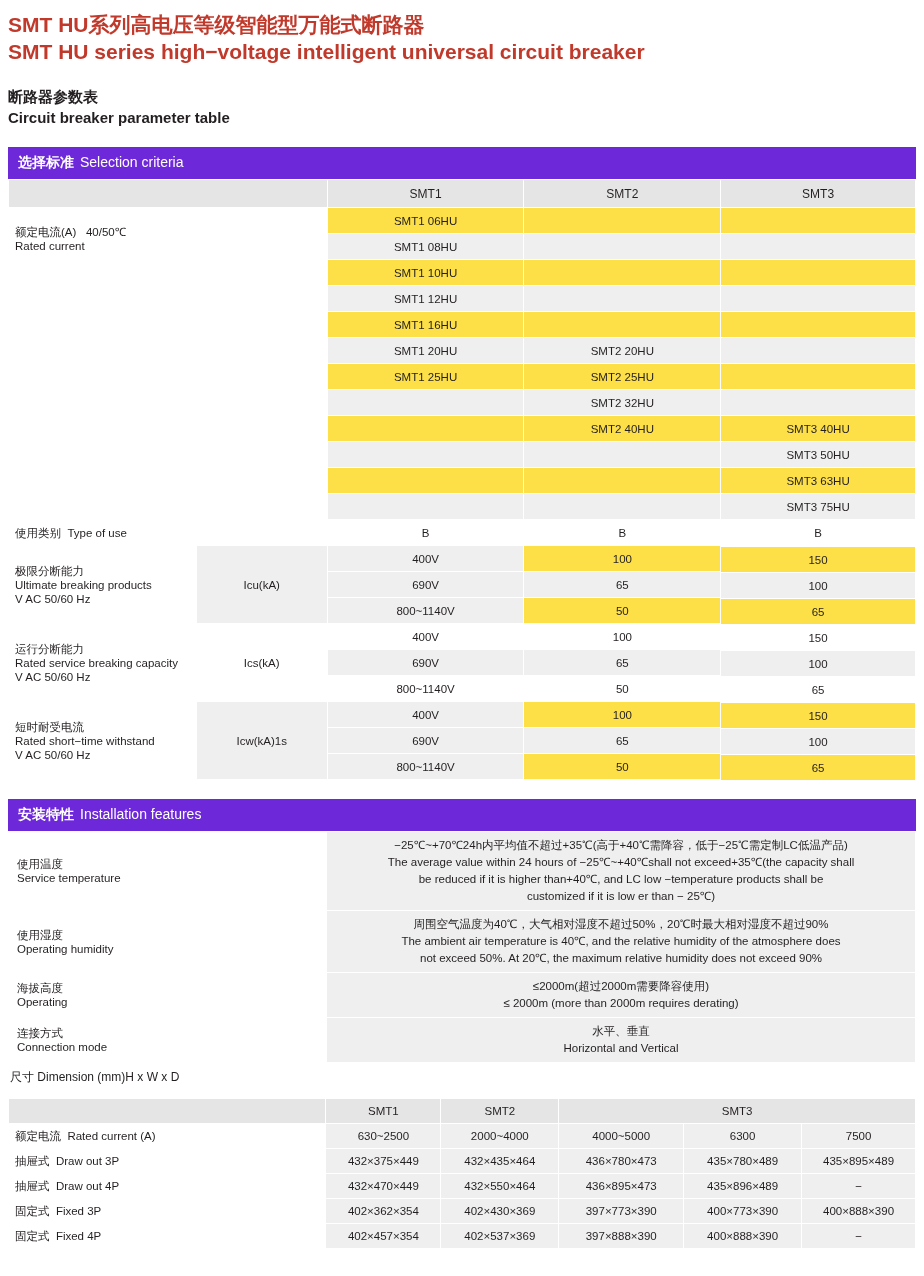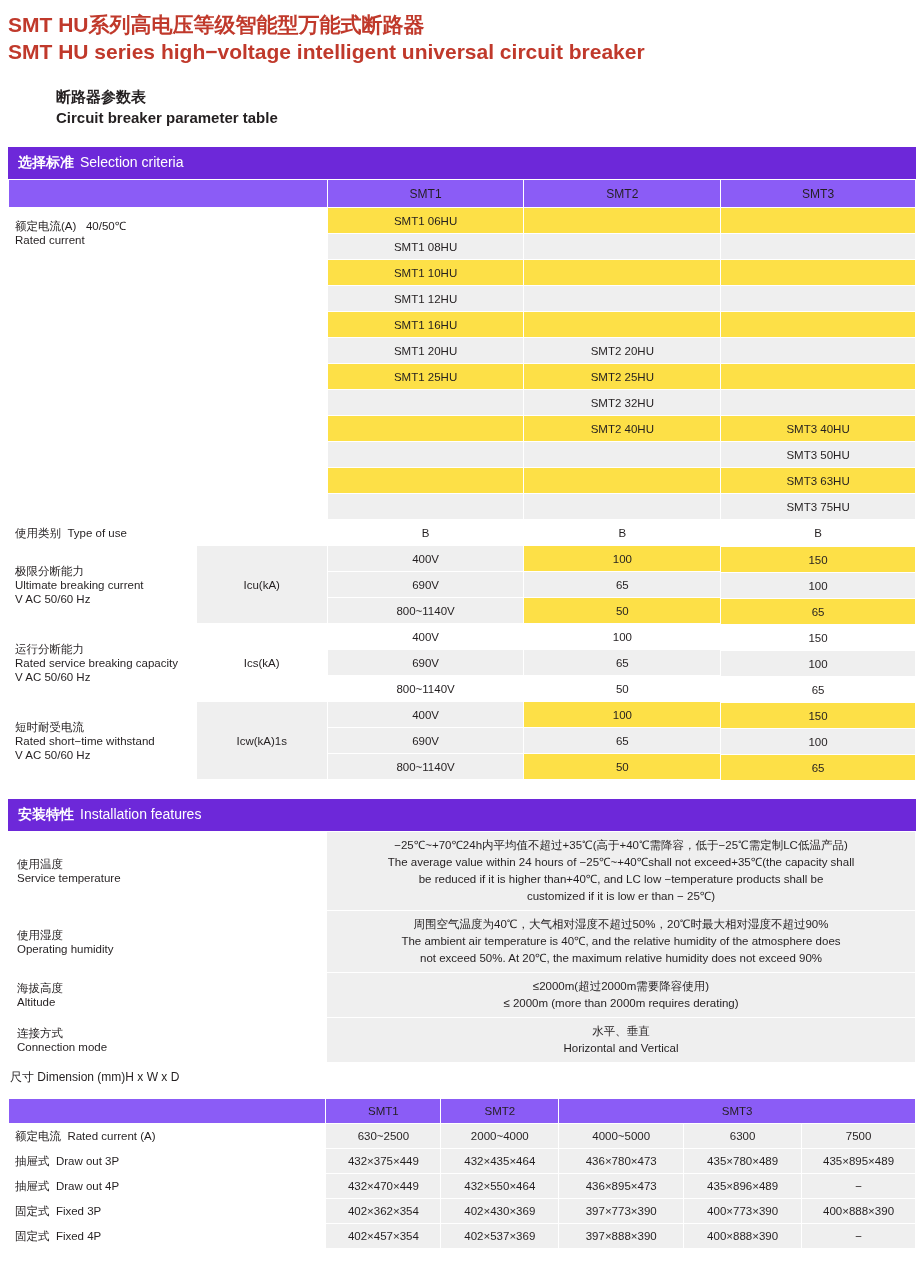--- a/index.html
+++ b/index.html
@@ -10,21 +10,21 @@
     font-family: "Liberation Sans", sans-serif;
     color: #231f20;
   }
   .page { width: 924px; height: 1276px; position: relative; padding: 0 8px; }
 
   
   .main-title { color: #c0392b; font-weight: bold; letter-spacing: 0px; }
   .main-title .l1 { font-size: 21px; line-height: 26px; padding-top: 12px; }
   .main-title .l2 { font-size: 21px; line-height: 27px; }
 
-  .sub-title { margin-top: 22px; font-weight: bold; color: #231f20; margin-left: 48px; }
+  .sub-title { margin-top: 22px; font-weight: bold; color: #231f20; }
   .sub-title .l1 { font-size: 15px; line-height: 20px; }
   .sub-title .l2 { font-size: 15px; line-height: 22px; }
 
   
   .section-bar {
     background: #6d28d9;
     color: #ffffff;
     font-size: 14px;
     font-weight: bold;
     padding: 7px 10px;
@@ -37,21 +37,21 @@
   td, th { border: 1px solid #ffffff; padding: 0; }
 
   .t1 td { height: 26px; text-align: center; vertical-align: middle; }
   .t1 .lbl {
     text-align: left; padding-left: 6px; background: #ffffff;
     line-height: 14px;
   }
   .zebra-a { background: #fde047; }
   .zebra-b { background: #efefef; }
 
-  .hdr-row td { background: #8b5cf6; font-size: 12px; height: 28px; }
+  .hdr-row td { background: #e5e5e5; font-size: 12px; height: 28px; }
   .blank-cell { background: #ffffff; }
   .cellwhite { background: #ffffff; }
 
   .two-line { line-height: 13px; }
 
   
   .t2 td { vertical-align: middle; padding: 5px 8px; }
   .t2 .lbl { text-align: left; line-height: 14px; width: 318px; }
   .t2 .val { text-align: center; line-height: 17px; }
 
@@ -89,21 +89,21 @@
     </colgroup>
     <tbody>
       <tr class="hdr-row">
         <td class="blank-cell" colspan="2"></td>
         <td>SMT1</td>
         <td>SMT2</td>
         <td>SMT3</td>
       </tr>
 
       <tr>
-        <td class="lbl" colspan="2" rowspan="12" style="vertical-align:top;padding-top:11px">
+        <td class="lbl" colspan="2" rowspan="12" style="vertical-align:top;padding-top:17px">
           <span>额定电流(A)</span>&nbsp;&nbsp;
           <span>40/50℃</span><br>
           <span>Rated current</span>
         </td>
         <td class="zebra-a">SMT1 06HU</td>
         <td class="zebra-a"></td>
         <td class="zebra-a"></td>
       </tr>
       <tr>
         <td class="zebra-b">SMT1 08HU</td>
@@ -167,21 +167,21 @@
           <span>Type of use</span>
         </td>
         <td class="cellwhite">B</td>
         <td class="cellwhite">B</td>
         <td class="cellwhite">B</td>
       </tr>
 
       <tr>
         <td class="lbl zebra-b two-line" rowspan="3" style="width:120px">
           <span>极限分断能力</span><br>
-          <span>Ultimate breaking current</span><br>
+          <span>Ultimate breaking products</span><br>
           <span>V AC 50/60 Hz</span>
         </td>
         <td class="zebra-b" rowspan="3" style="width:68px">Icu(kA)</td>
         <td class="zebra-b">400V</td>
         <td class="zebra-a">100</td>
         <td class="zebra-a">100</td>
       </tr>
       <tr>
         <td class="zebra-b">690V</td>
         <td class="zebra-b">65</td>
@@ -316,21 +316,21 @@
         </td>
         <td class="val zebra-b">
           <div>周围空气温度为40℃，大气相对湿度不超过50%，20℃时最大相对湿度不超过90%</div>
           <div>The ambient air temperature is 40℃, and the relative humidity of the atmosphere does</div>
           <div>not exceed 50%. At 20℃, the maximum relative humidity does not exceed 90%</div>
         </td>
       </tr>
       <tr>
         <td class="lbl cellwhite">
           <span>海拔高度</span><br>
-          <span>Altitude</span>
+          <span>Operating</span>
         </td>
         <td class="val zebra-b">
           <div>≤2000m(超过2000m需要降容使用)</div>
           <div>≤ 2000m (more than 2000m requires derating)</div>
         </td>
       </tr>
       <tr>
         <td class="lbl cellwhite">
           <span>连接方式</span><br>
           <span>Connection mode</span>

